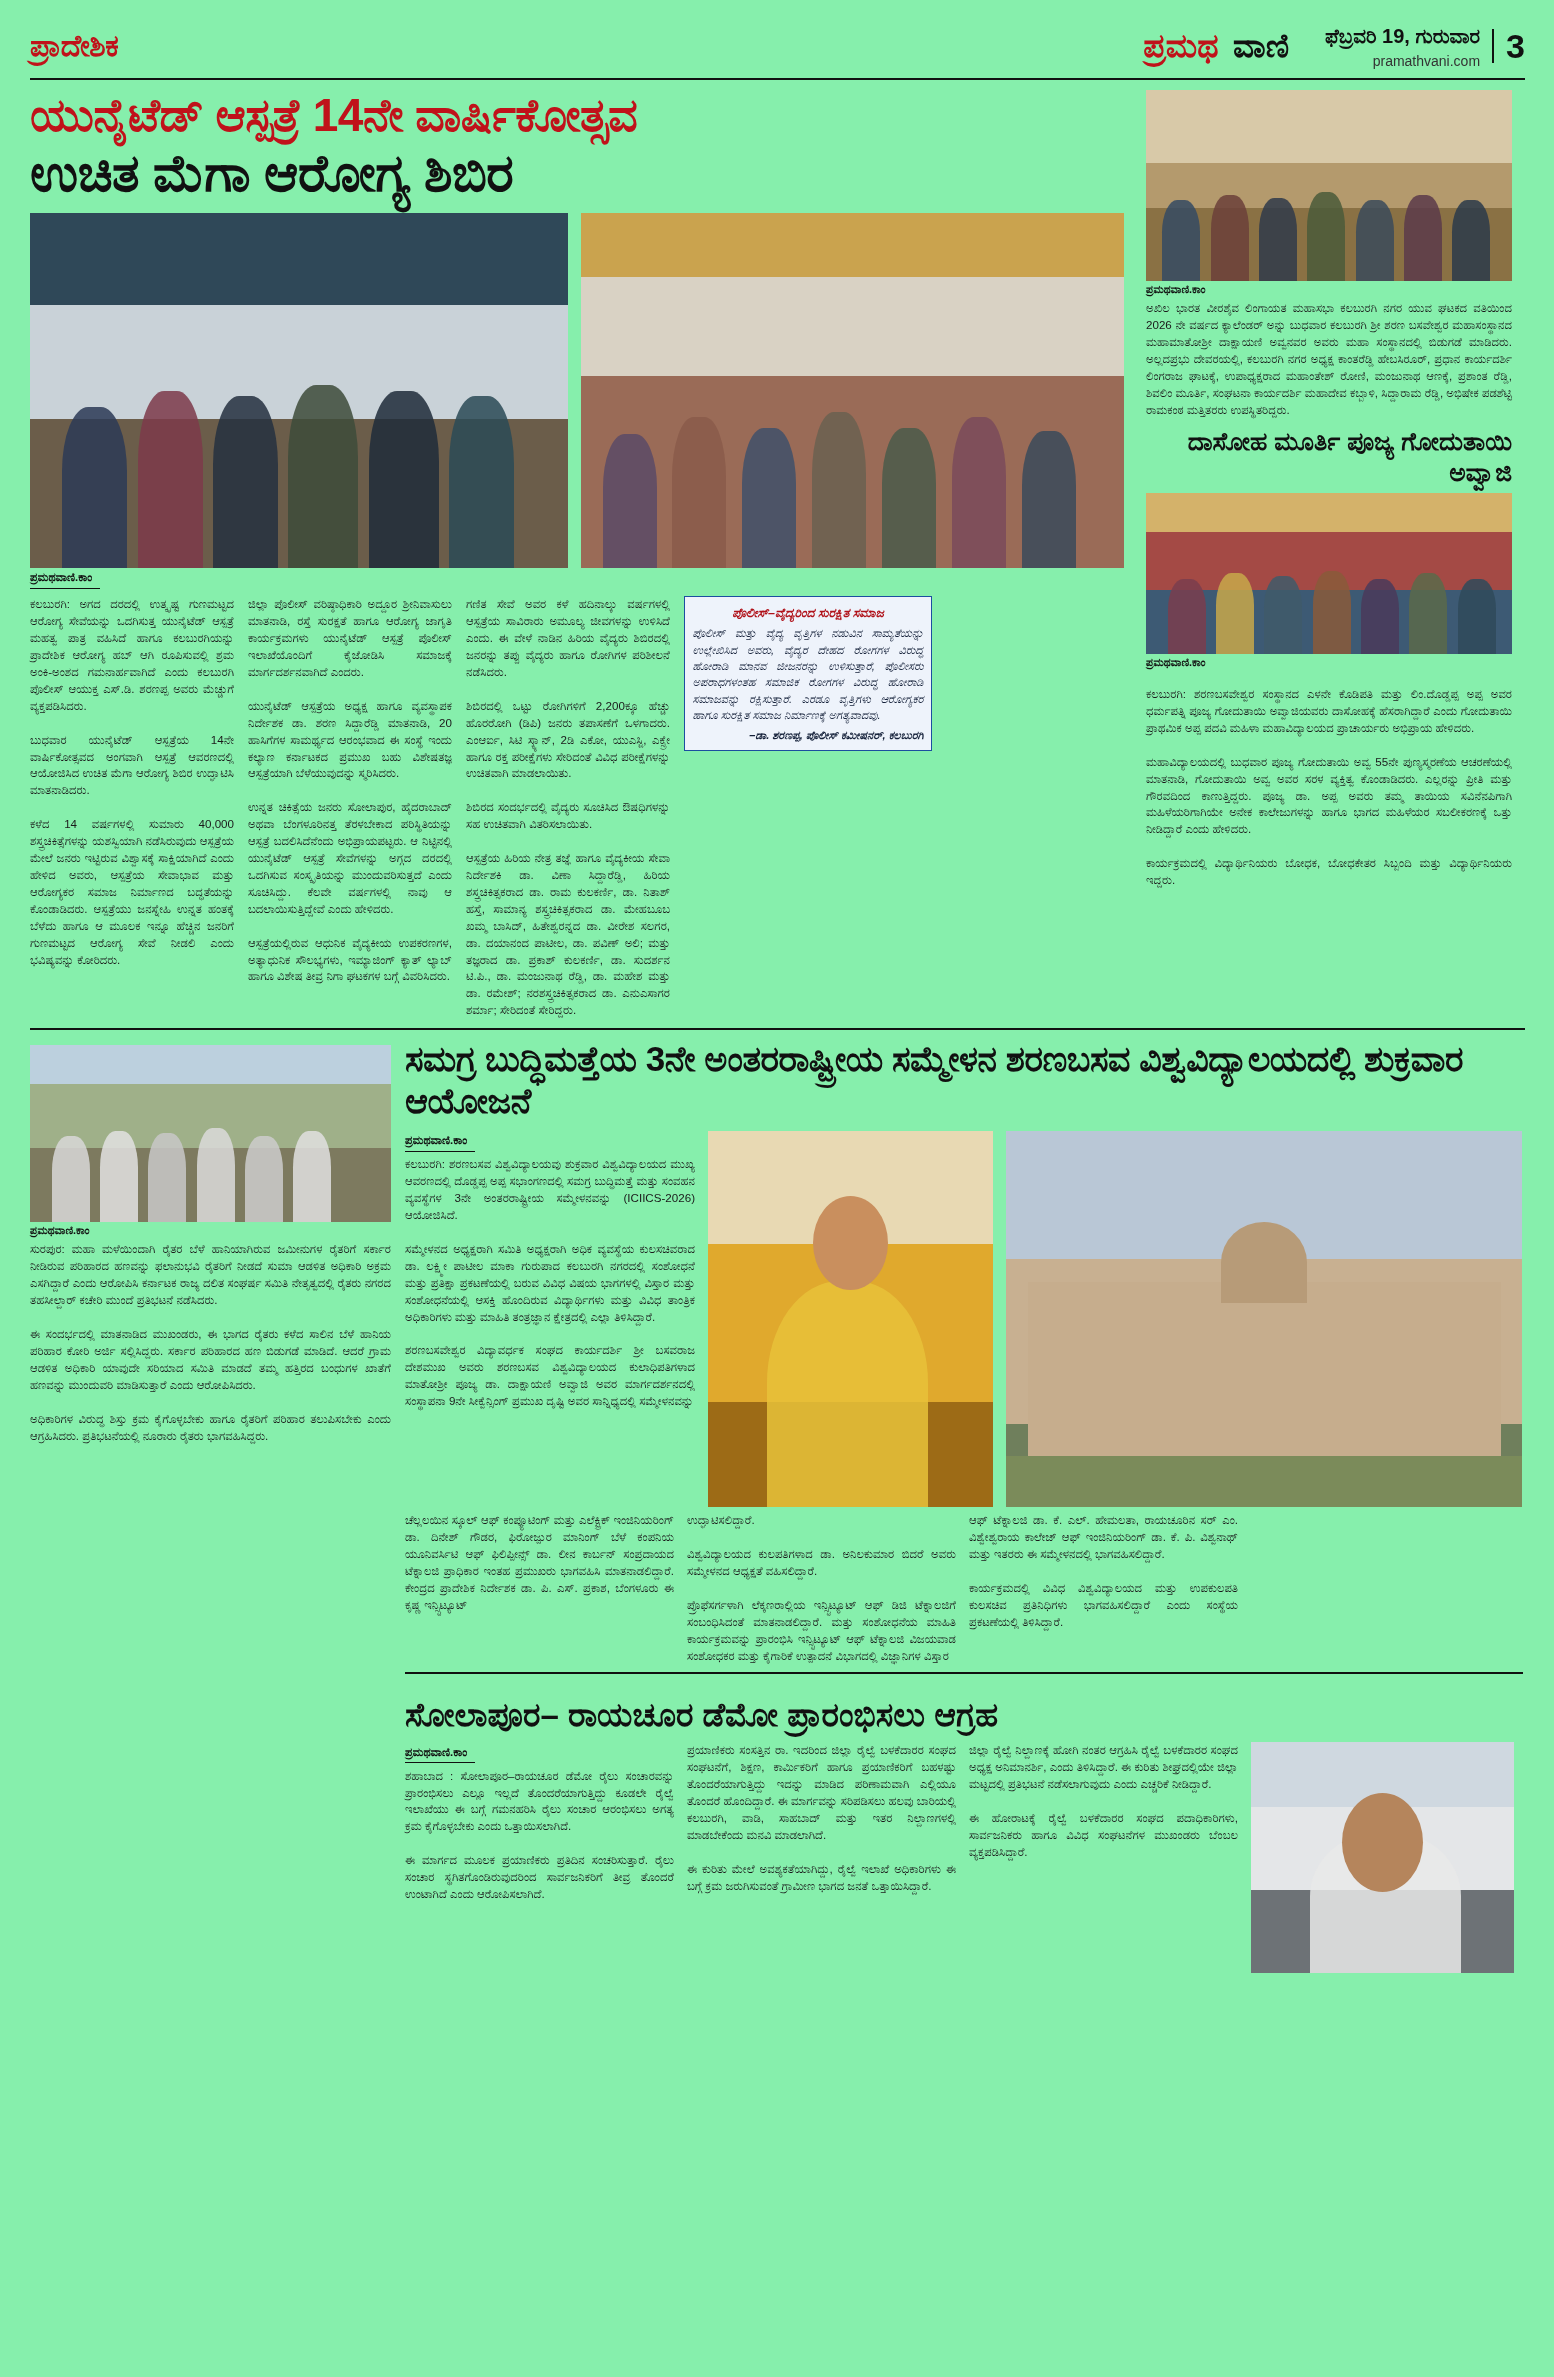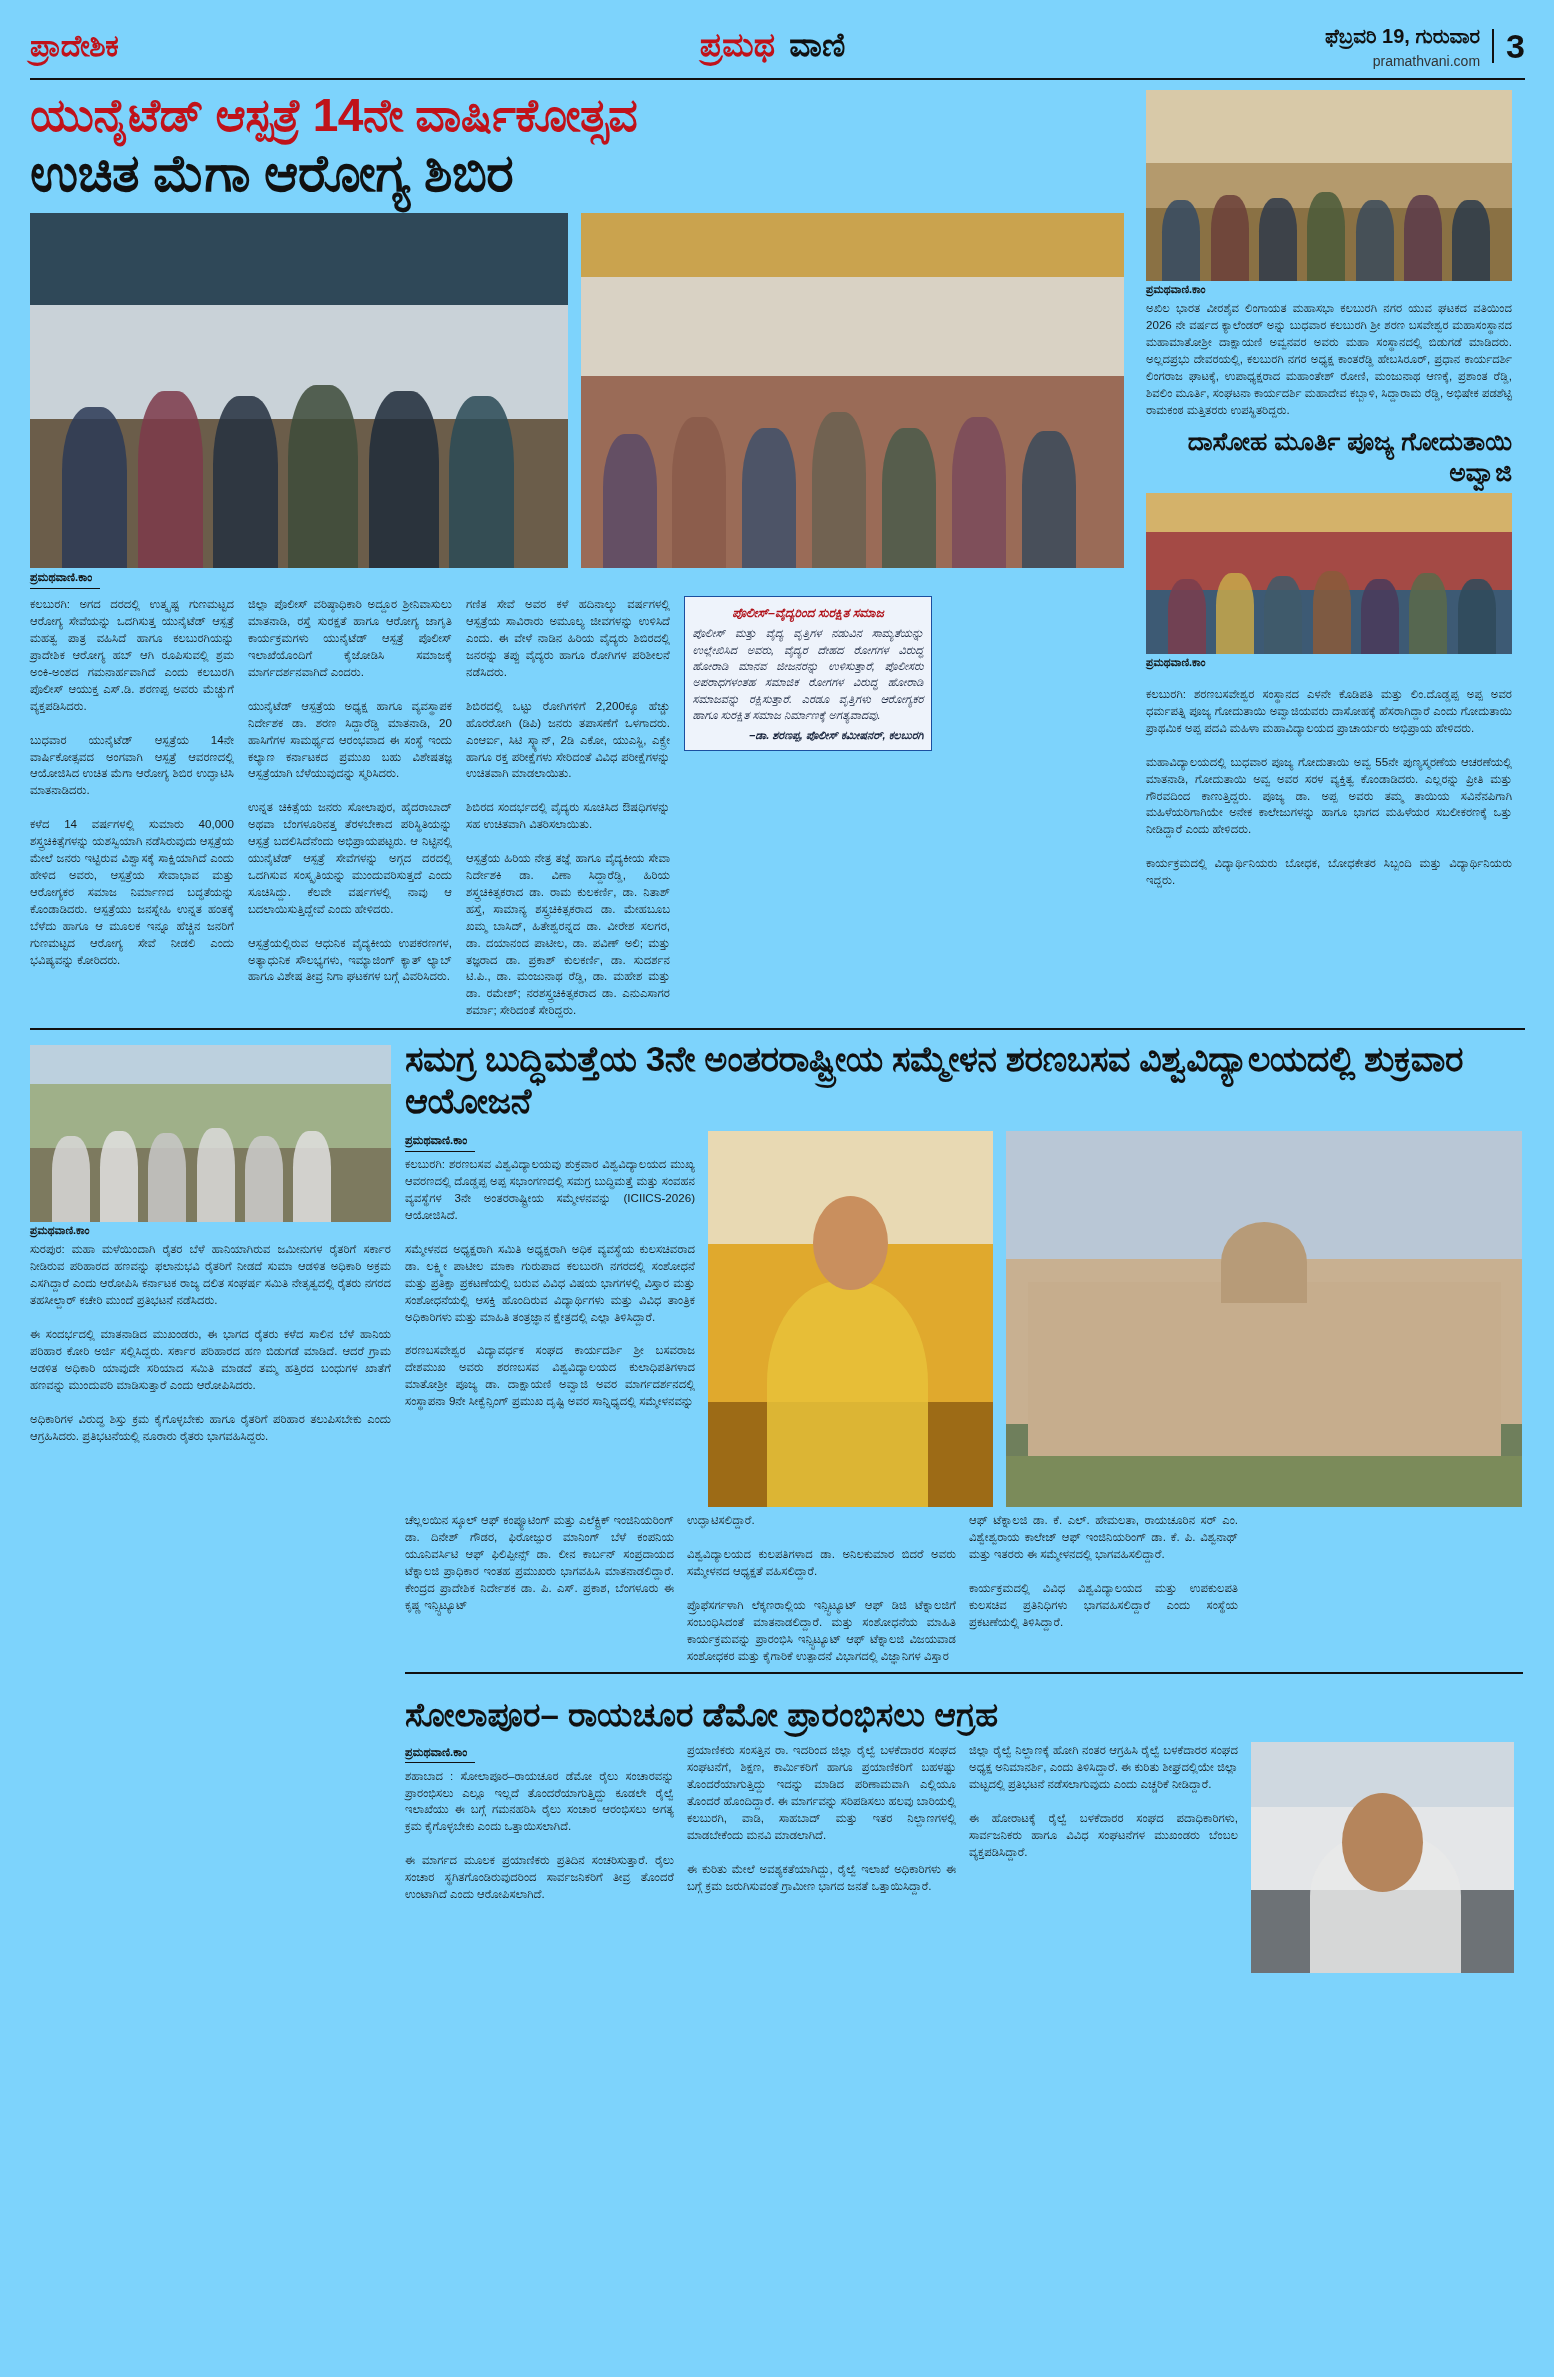--- a/index.html
+++ b/index.html
@@ -6,21 +6,21 @@
   html, body { margin: 0; padding: 0; }
   body {
     width: 1555px;
     background: #ffffff;
     font-family: "Liberation Sans", sans-serif;
     color: #111;
   }
   .page {
     width: 1555px;
     height: 2377px;
-    background: #7dd3fc;
+    background: #86efac;
     padding: 21.5px 30px 16px 30px;
     position: relative;
   }
 
   
   .masthead {
     display: flex;
     align-items: center;
     justify-content: space-between;
     border-bottom: 2.7px solid #111;
@@ -28,22 +28,21 @@
   }
   .mast-left {
     font-size: 30px;
     font-weight: bold;
     color: #c0121a;
     letter-spacing: -0.5px;
     min-width: 226px;
   }
   .mast-center {
     flex: 1;
-    text-align: center;
-    font-family: Liberation Serif, serif;
+    text-align: right;
   }
   .mast-center .mc-1 {
     font-size: 33px;
     font-weight: bold;
     color: #c0121a;
     display: inline-block;
   }
   .mast-center .mc-2 {
     font-size: 33px;
     font-weight: bold;

